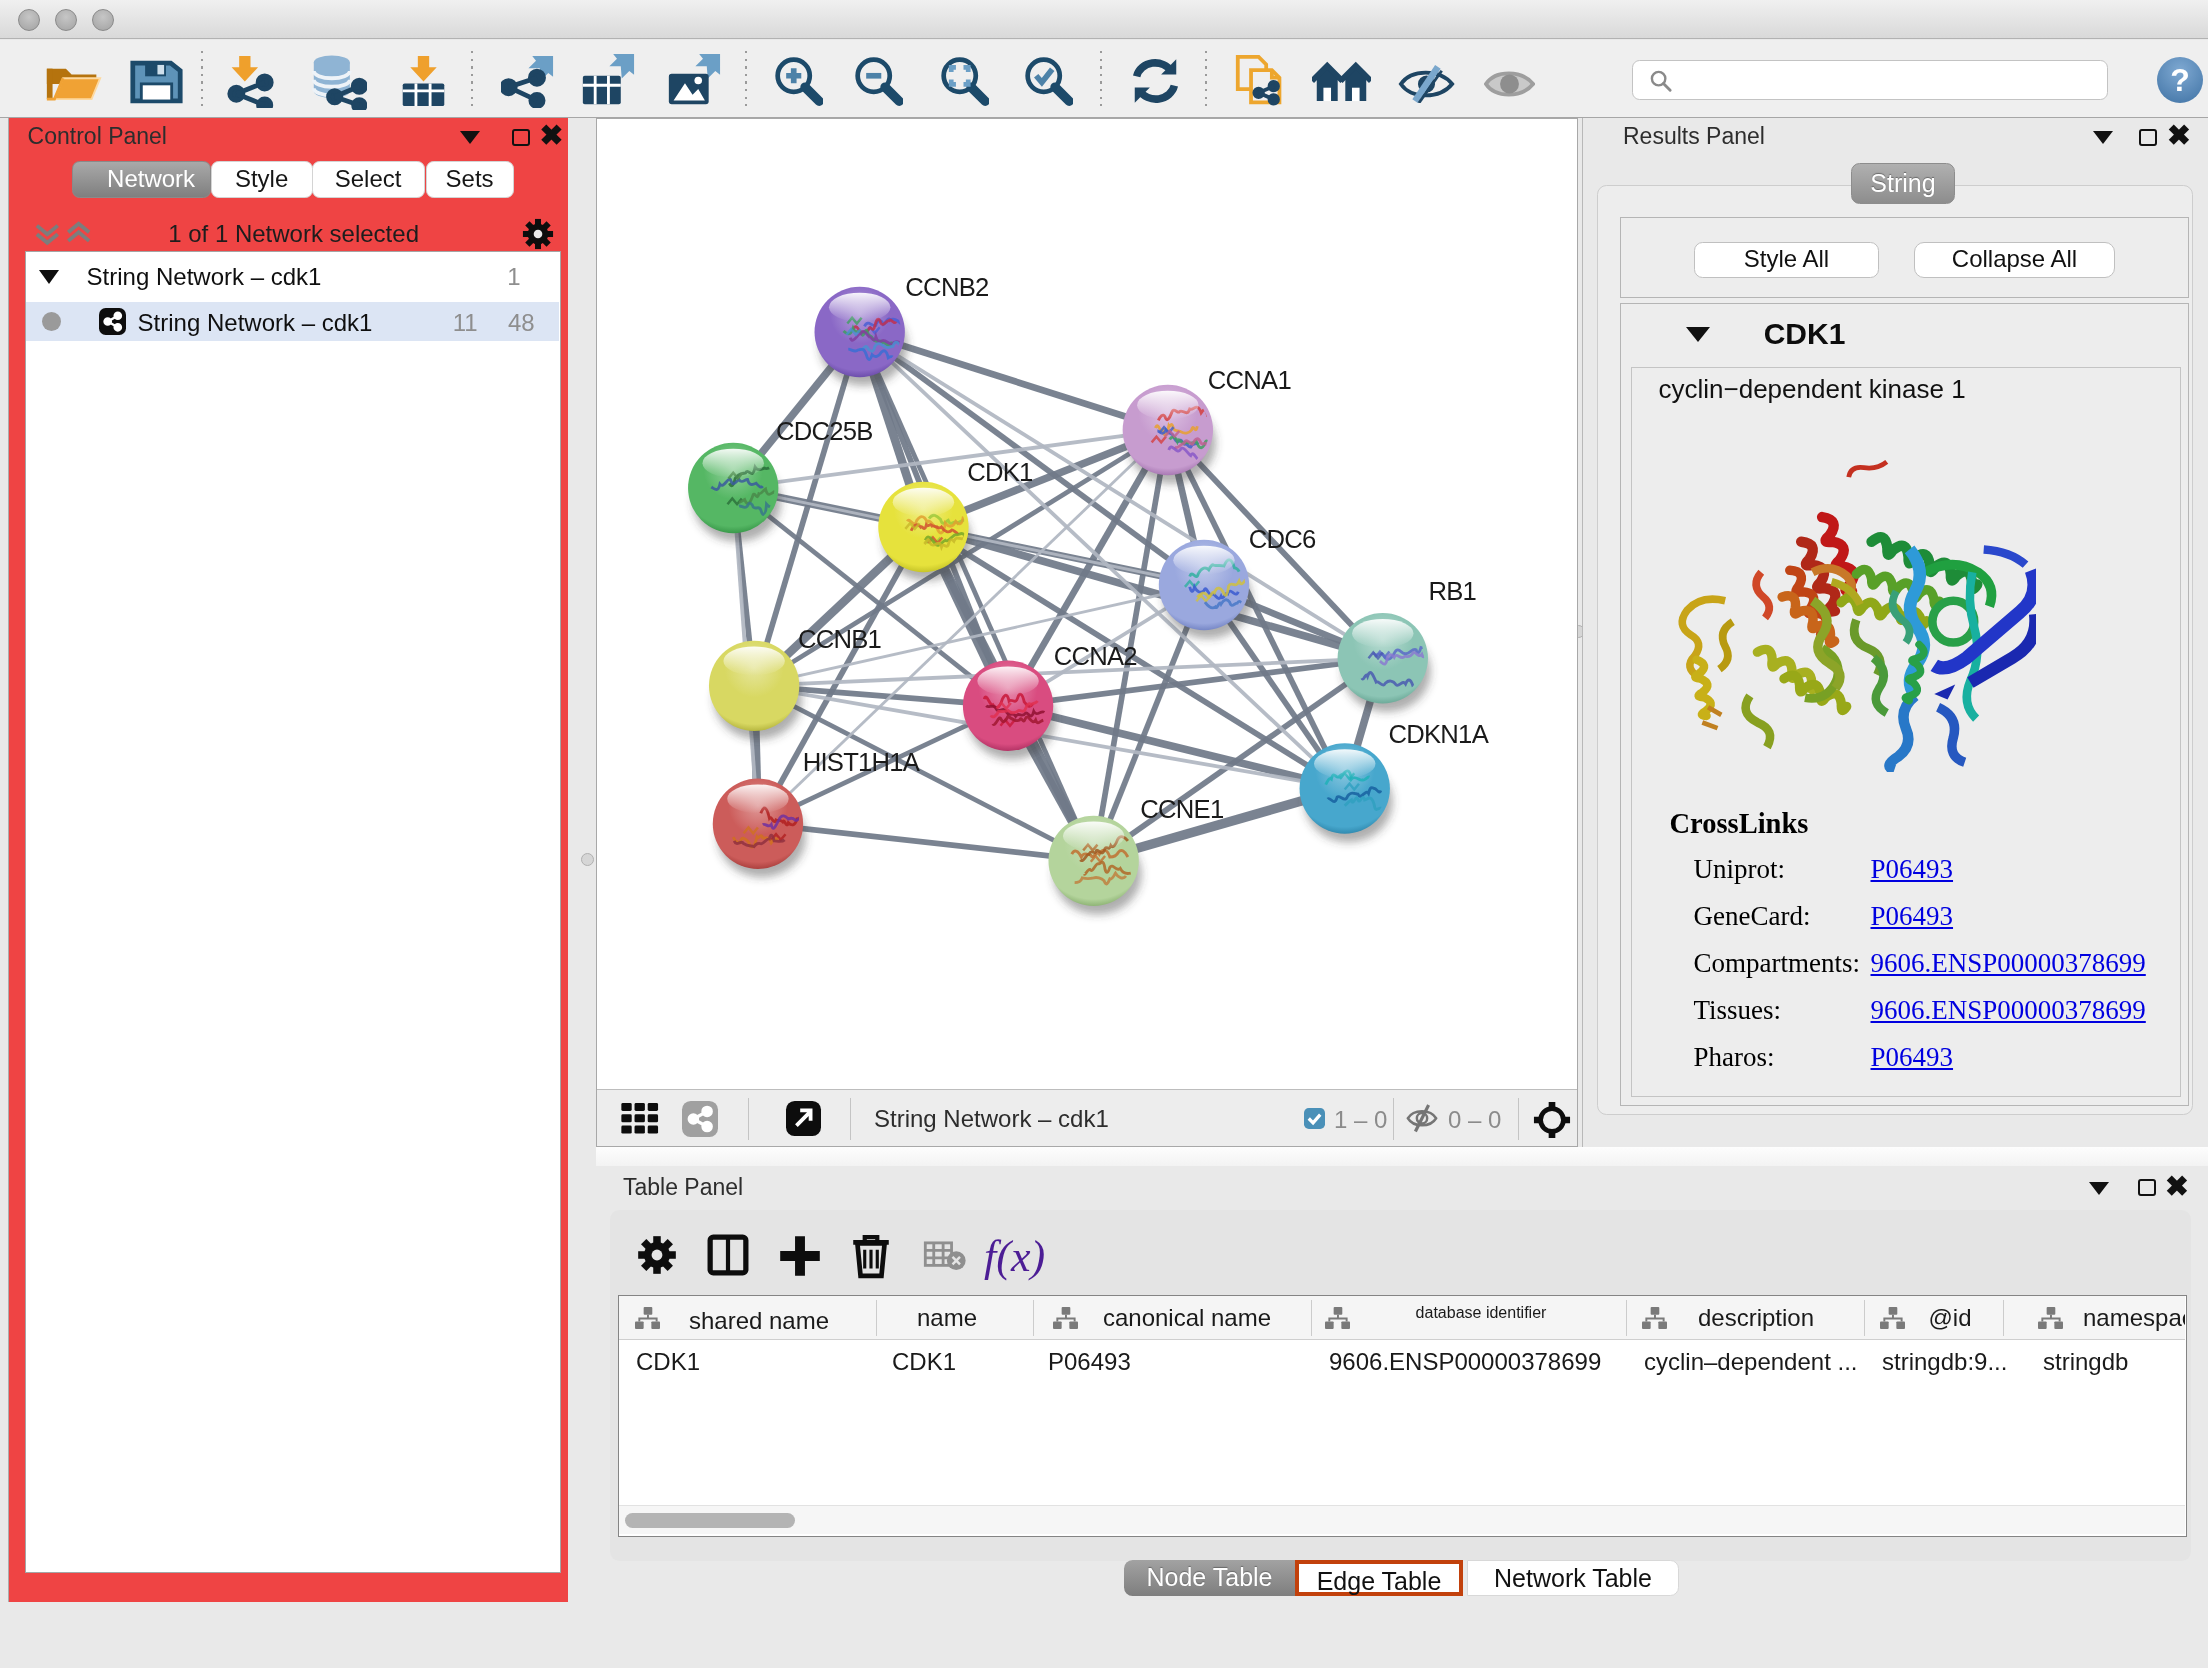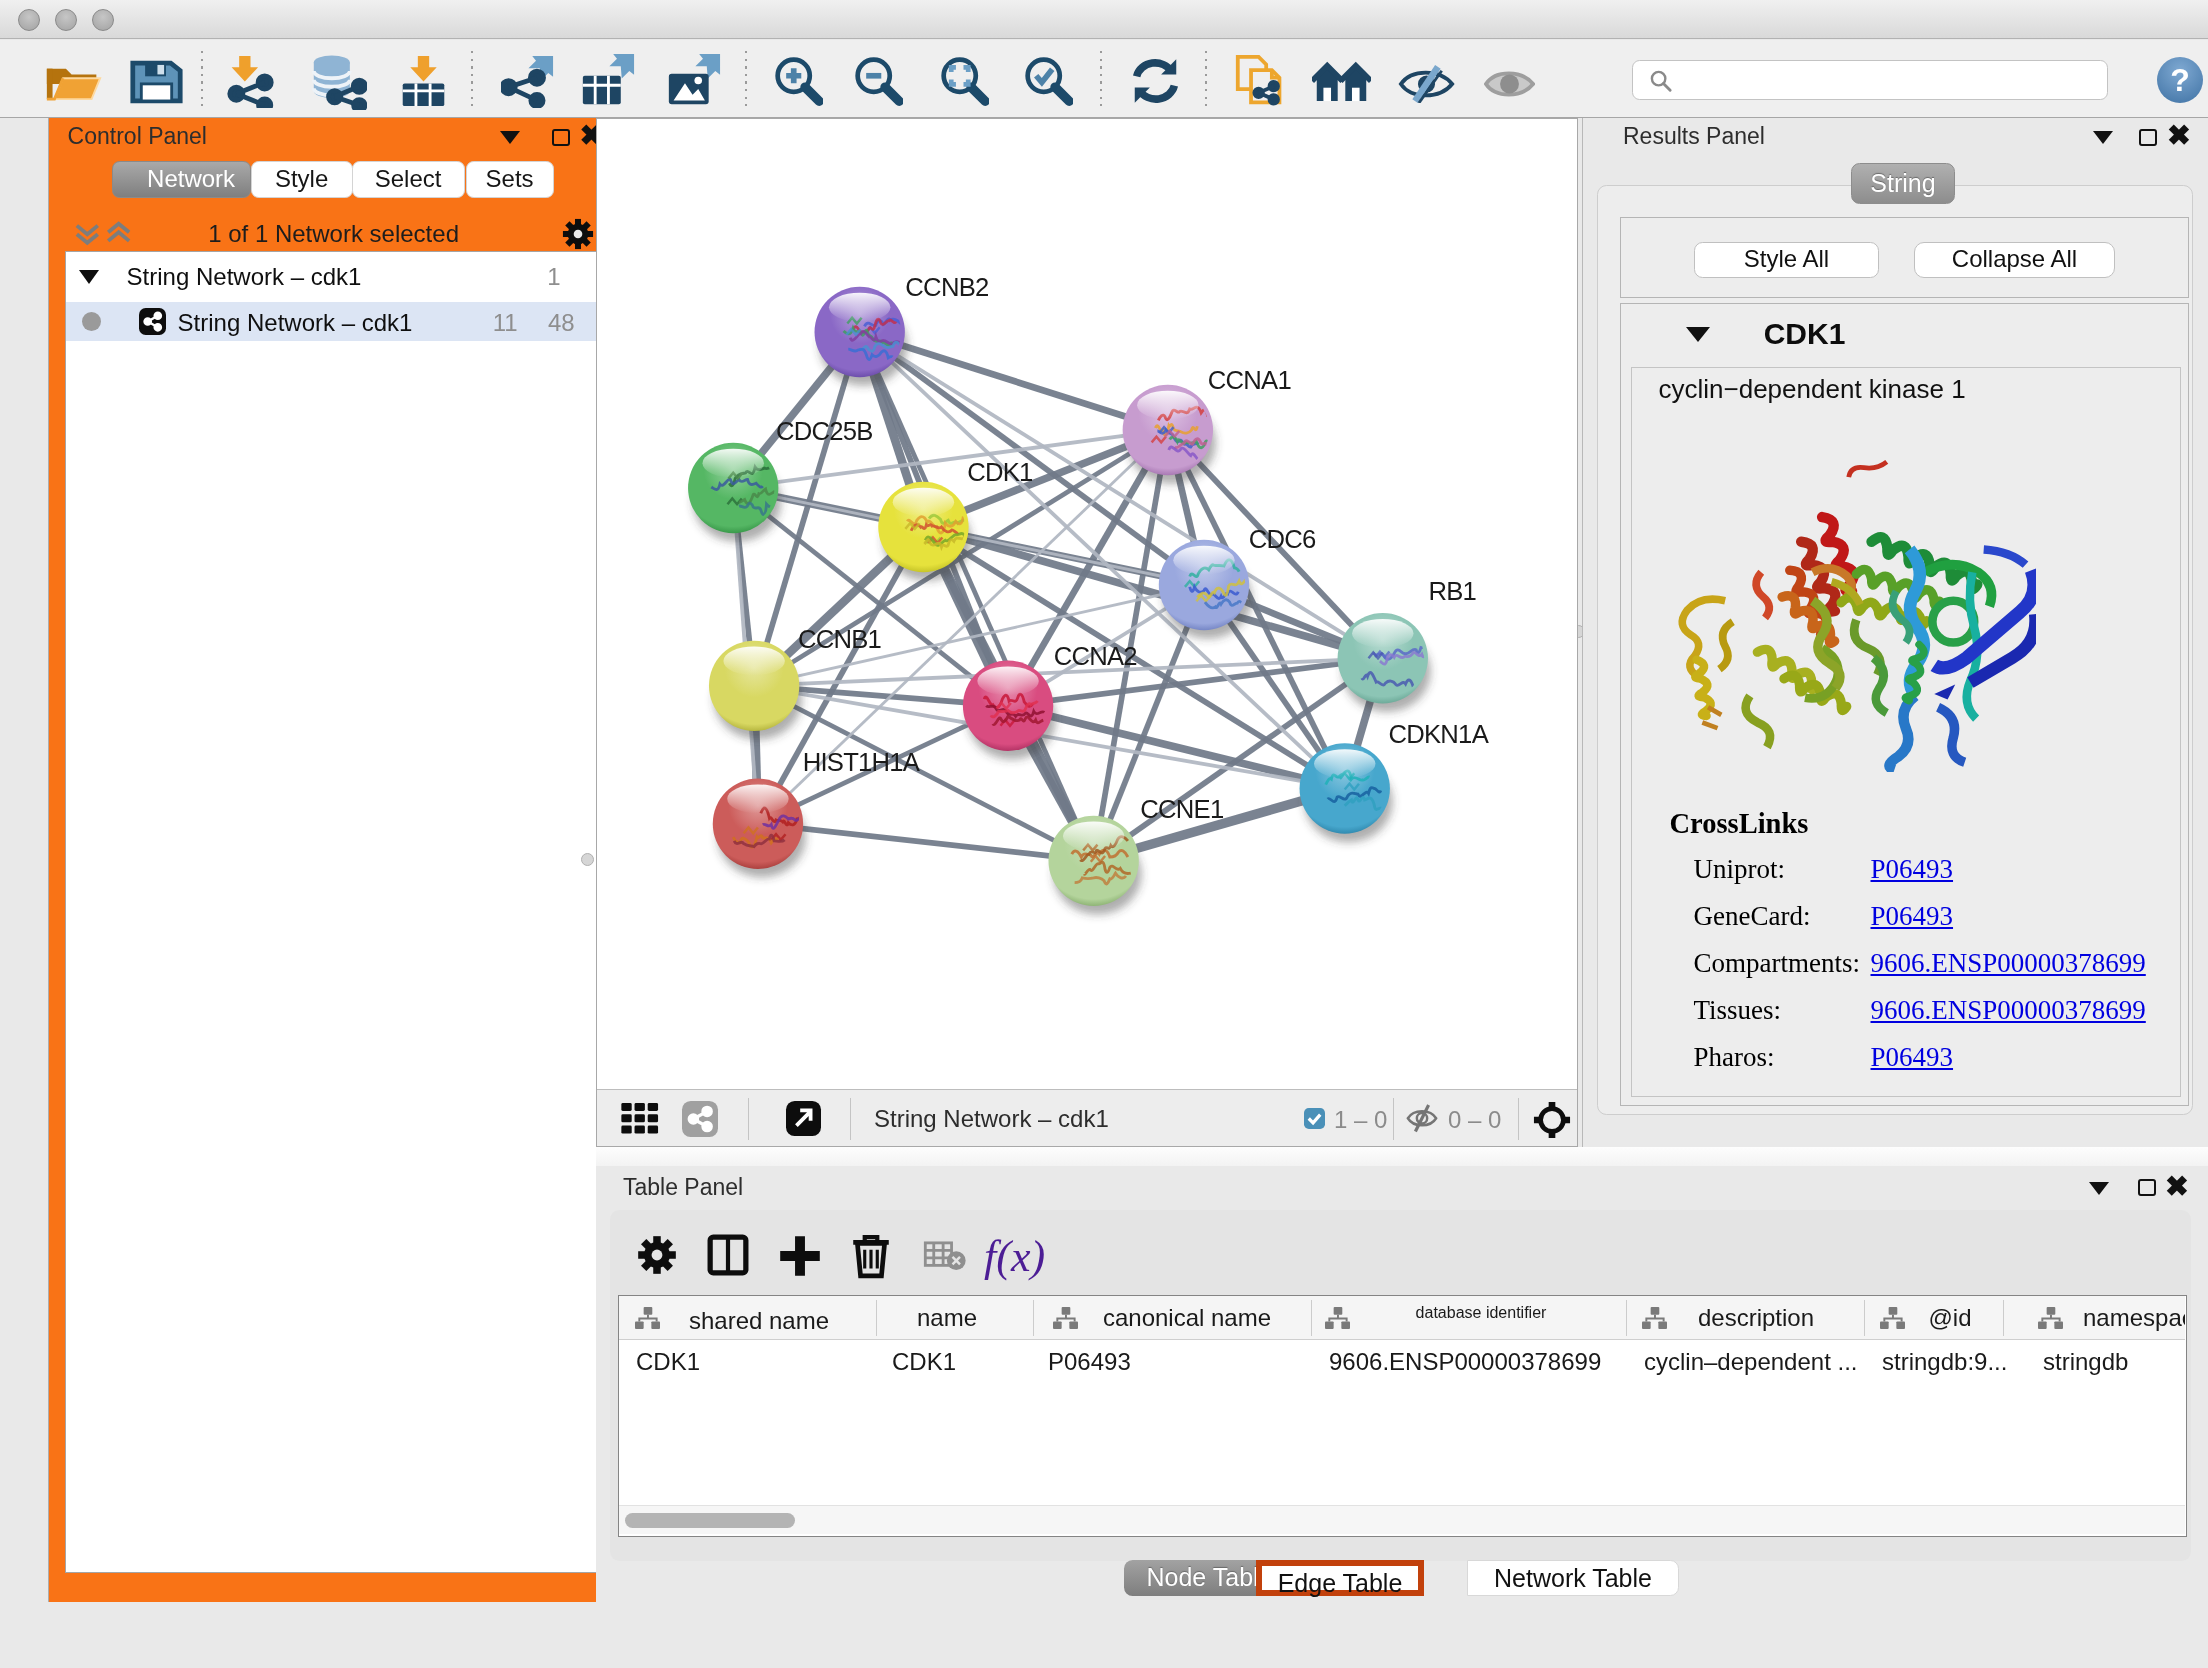--- a/index.html
+++ b/index.html
@@ -20,21 +20,21 @@
 .tbsep { position:absolute; top:11.4px; height:55px; width:2.4px;
   background-image:repeating-linear-gradient(#9a9a9a 0 2.4px, transparent 2.4px 7.6px); }
 
 
 .ptitle { position:absolute; font-size:23px; color:#2d2d2d; }
 .caret { width:0; height:0; border-left:10.5px solid transparent; border-right:10.5px solid transparent; border-top:13.3px solid #111; position:absolute; }
 .maxbox { position:absolute; width:18px; height:17px; border:2.9px solid #111; border-radius:2.9px; }
 .closex { position:absolute; font-size:28.5px; font-weight:700; color:#111; line-height:1; }
 
 
-#cpanel { position:absolute; left:7.6px; top:118px; width:560px; height:1484px; background:#f97316; border-left:1px solid #adadad;margin-left:40px; }
+#cpanel { position:absolute; left:7.6px; top:118px; width:560px; height:1484px; background:#ef4444; border-left:1px solid #adadad; }
 .tab { position:absolute; top:43px; height:37px; background:#fff; border:1.9px solid #d4d4d4; border-radius:7.6px;
   font-size:24px; color:#161616; text-align:center; line-height:34px; }
 .tabsel { background:linear-gradient(#a9a9a9,#7f7f7f); color:#fff; border:1.9px solid #8a8a8a; }
 #nlist { position:absolute; left:16px; top:133px; width:536px; height:1322px; background:#fff; border:1.9px solid #a5a5a5; }
 
 
 #netpanel { position:absolute; left:596px; top:118px; width:982px; height:1029px; background:#ffffff; border:1px solid #a8a8a8; }
 #nettb { position:absolute; left:0; bottom:0; width:980px; height:57px; background:#ededed; border-top:1px solid #bdbdbd; }
 
 
@@ -806,17 +806,17 @@
           <div class="abs" style="left:1025px;top:5.7px;font-size:24px;color:#1a1a1a;">cyclin–dependent ...</div>
           <div class="abs" style="left:1263px;top:5.7px;font-size:24px;color:#1a1a1a;">stringdb:9...</div>
           <div class="abs" style="left:1424px;top:5.7px;font-size:24px;color:#1a1a1a;">stringdb</div>
         </div>
       <div class="abs" style="left:0;top:209px;width:1566px;height:28.5px;background:#f6f6f6;border-top:1px solid #e2e2e2;">
         <div class="abs" style="left:5.7px;top:6.7px;width:170px;height:15px;background:#b4b4b4;border-radius:7.6px;"></div>
       </div>
     </div>
 
     <div class="abs" style="left:528px;top:394px;width:171px;height:36px;background:linear-gradient(#a2a2a2,#7e7e7e);border-radius:8.6px 0 0 8.6px;color:#fff;font-size:25px;text-align:center;line-height:35px;text-shadow:0 -1px 1px #6a6a6a;">Node Table</div>
-    <div class="abs" style="left:660px;top:394px;width:168px;height:36px;background:#fff;border:6px solid #c2410c;font-size:25px;color:#111;text-align:center;line-height:34px;">Edge Table</div>
+    <div class="abs" style="left:699px;top:394px;width:168px;height:36px;background:#fff;border:4px solid #c2410c;font-size:25px;color:#111;text-align:center;line-height:34px;">Edge Table</div>
     <div class="abs" style="left:871px;top:394px;width:212px;height:36px;background:#fff;border:1px solid #d8d8d8;border-radius:0 8.6px 8.6px 0;font-size:25px;color:#111;text-align:center;line-height:34px;">Network Table</div>
   </div>
 </div>
 
 
 </body></html>

